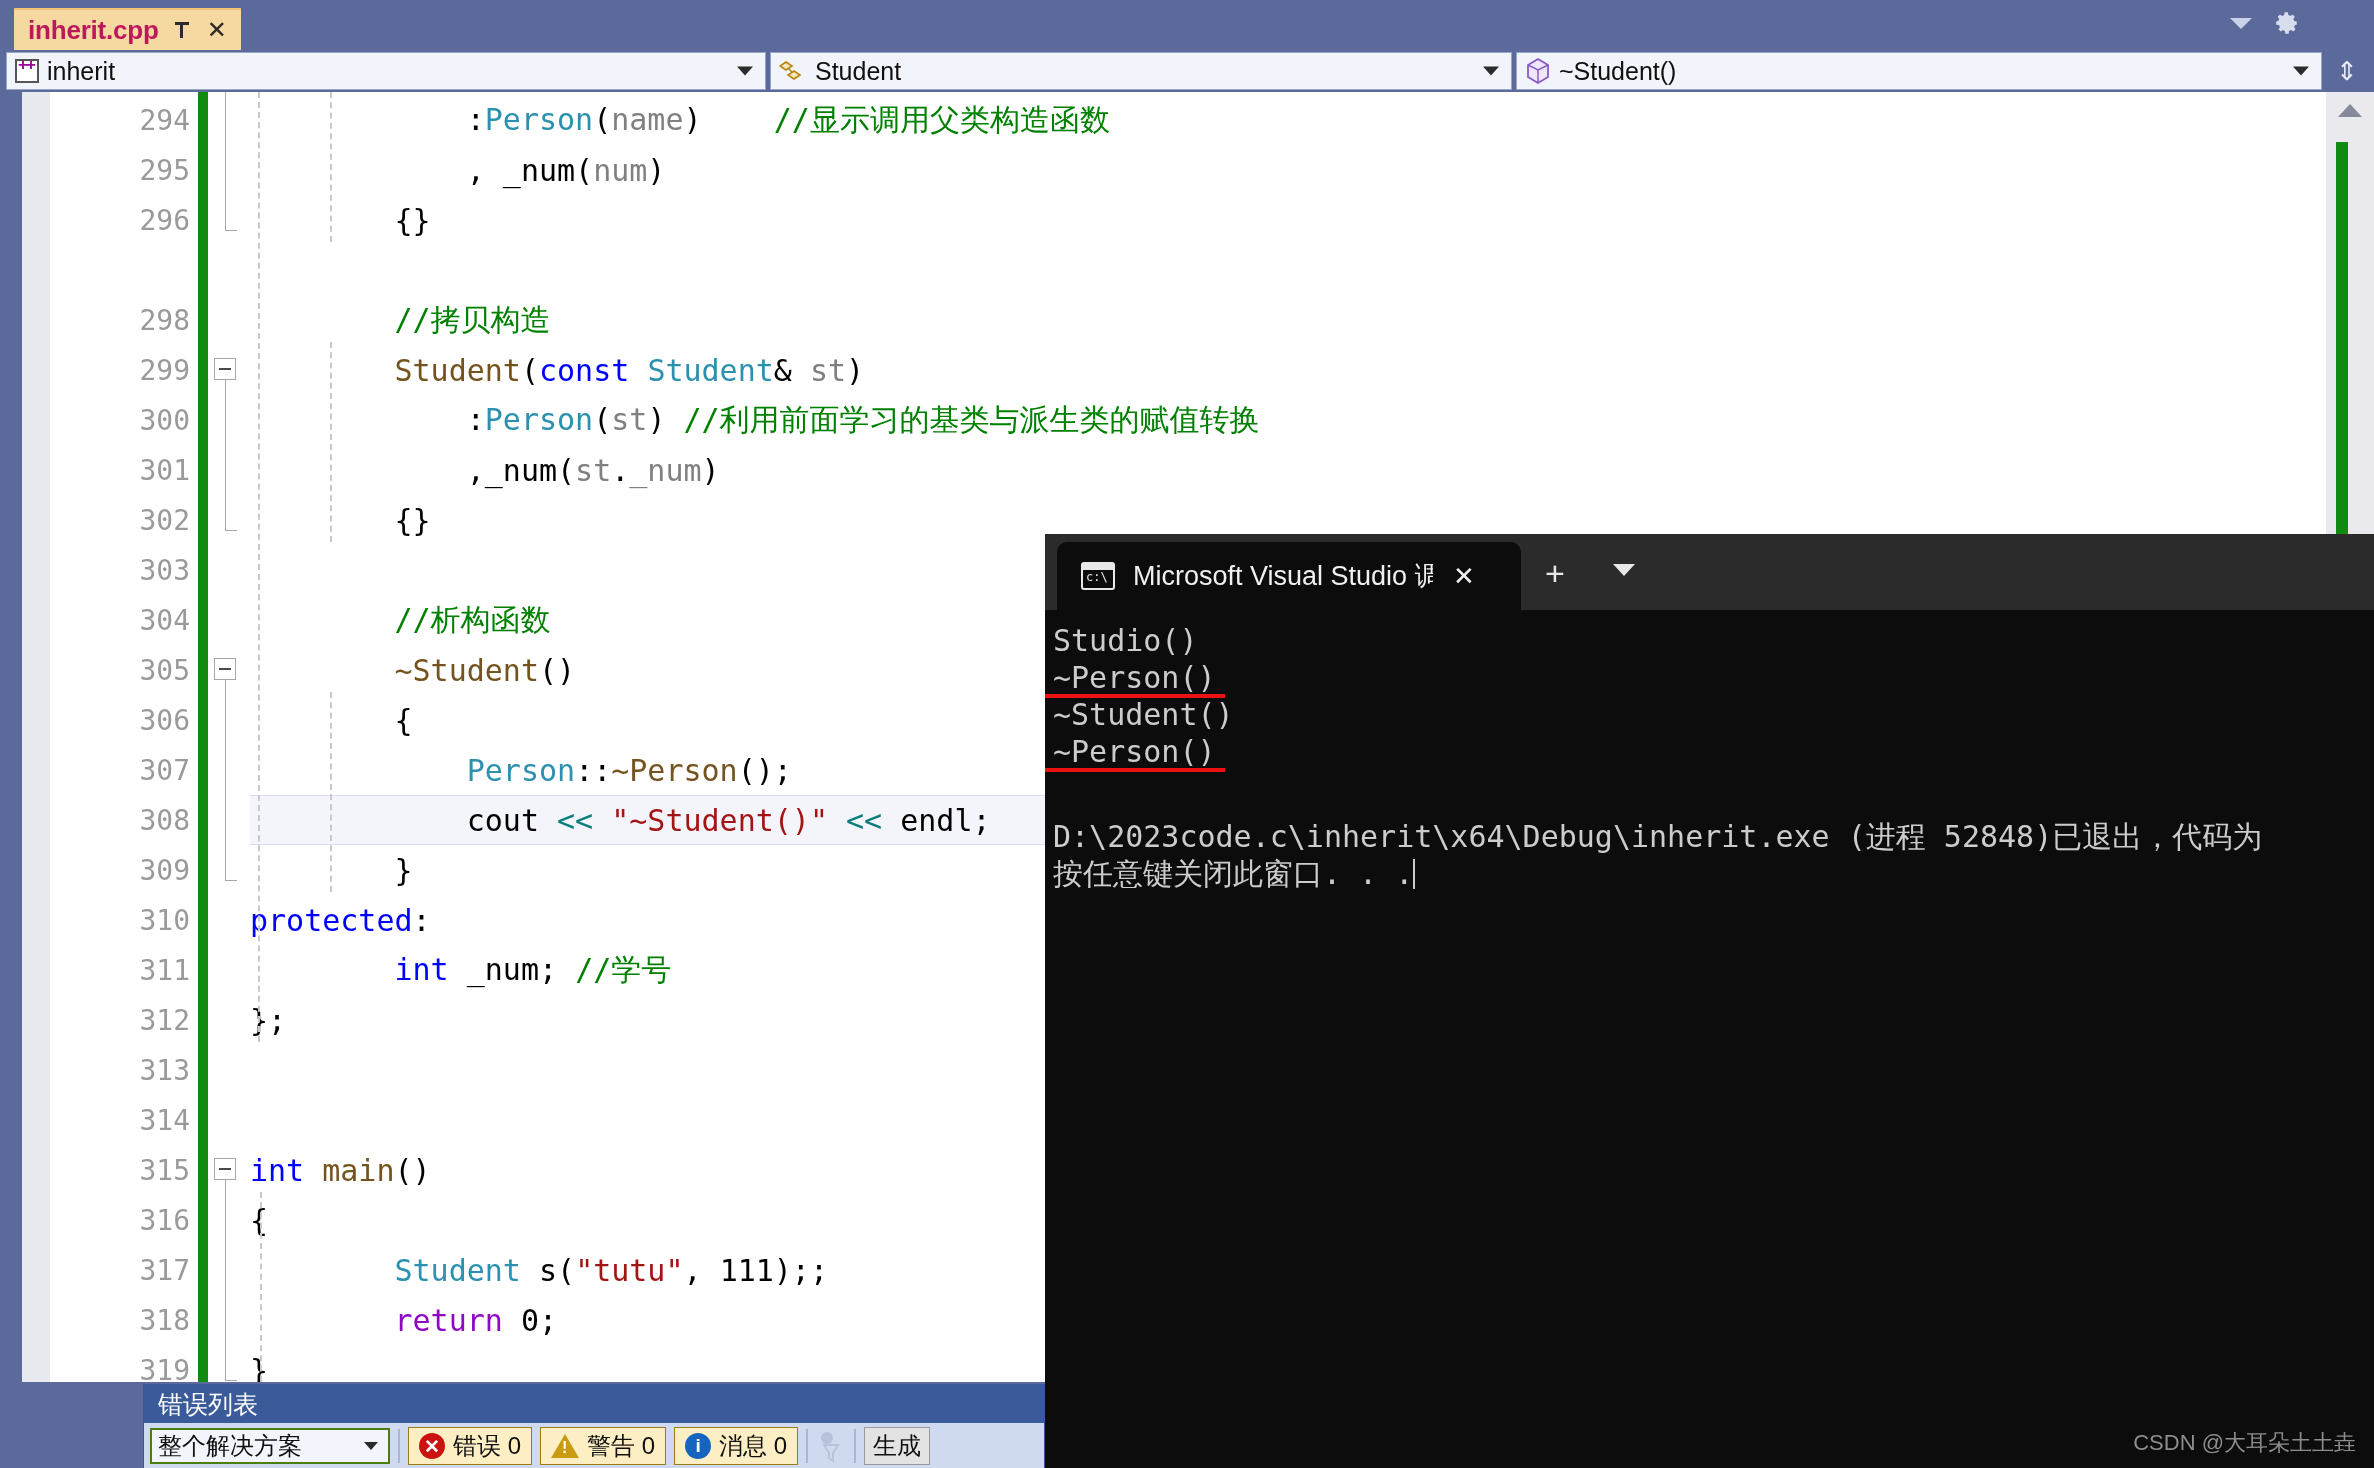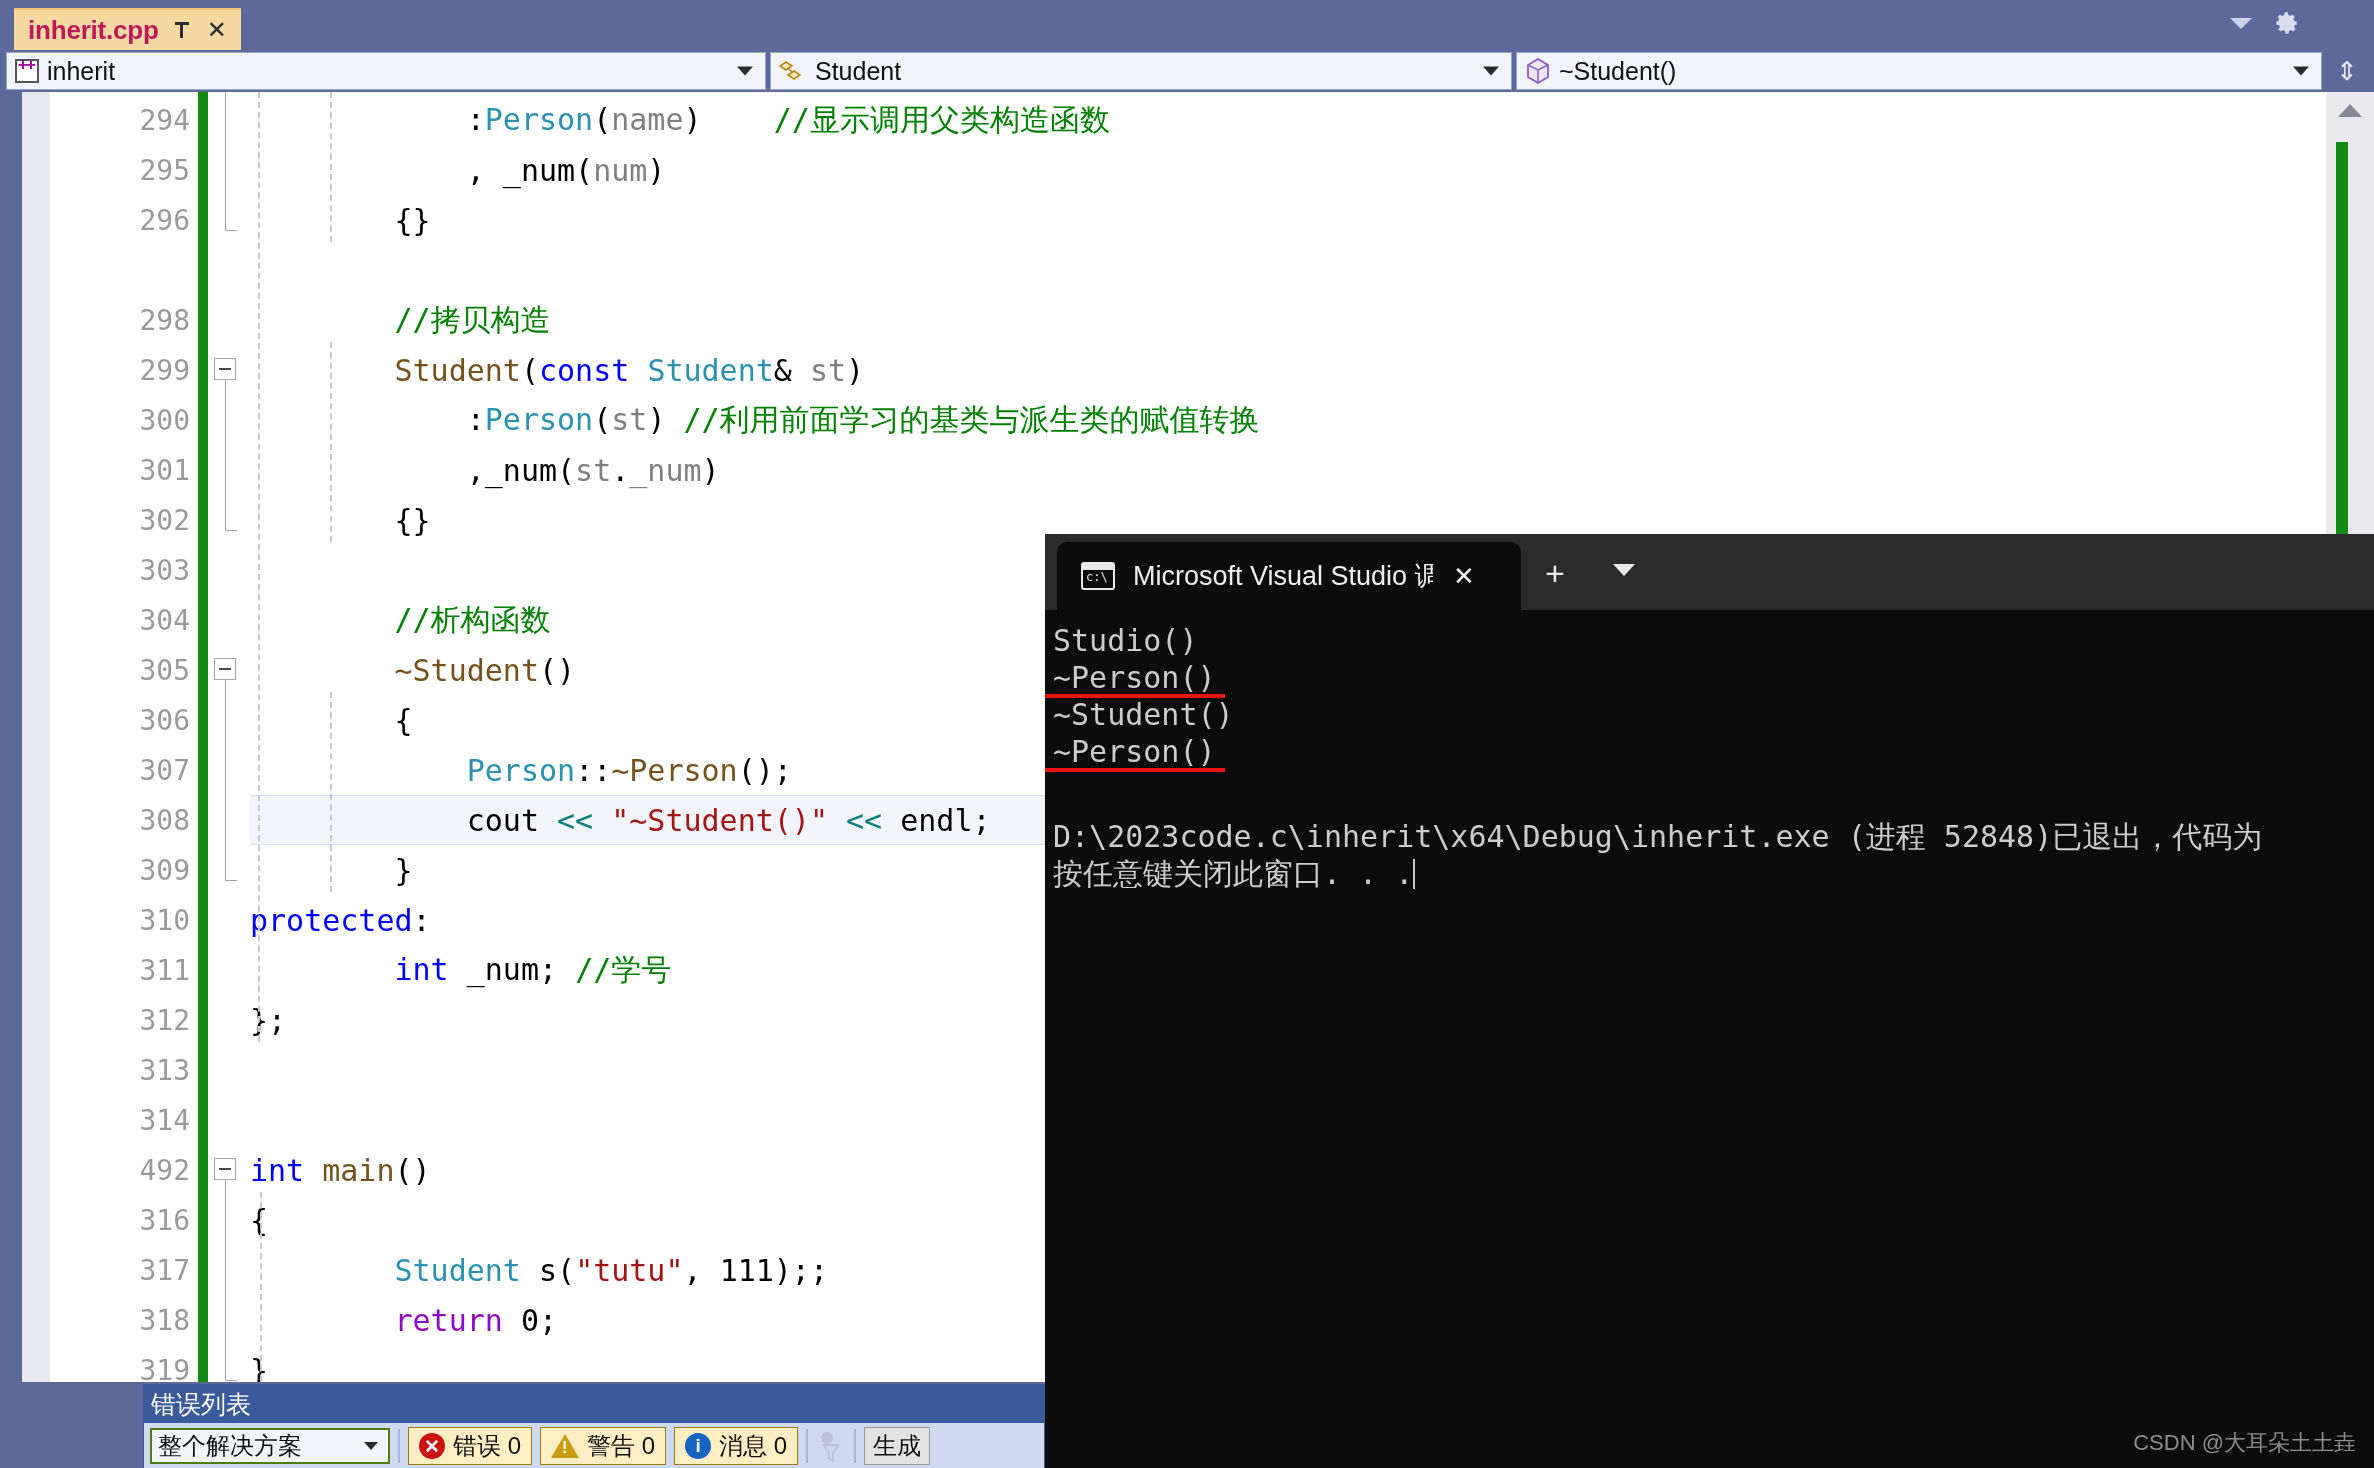--- a/index.html
+++ b/index.html
@@ -324,21 +324,21 @@
   
   .errlist {
     position: absolute; left: 143px; top: 1384px;
     width: 902px; height: 84px;
     background: #d6dff2;
     border: 1px solid #3b5a9a;
   }
   .errlist-title {
     height: 38px; background: #3b5a9a; color: #ffffff;
     display: flex; align-items: center;
-    padding-left: 7px; font-size: 25px;
+    padding-left: 14px; font-size: 25px;
   }
   .errlist-toolbar {
     height: 46px;
     background: #cfdaf0;
     display: flex; align-items: center;
     padding: 0 6px; gap: 8px;
   }
   .scope-combo {
     width: 240px; height: 36px;
     background: #f2f5fc; border: 2px solid #4d7c0f;
@@ -531,21 +531,21 @@
         </div>
         <div class="cline" style="top: 953px;">
           <div class="lnum">313</div>
           <div class="ctext"></div>
         </div>
         <div class="cline" style="top: 1003px;">
           <div class="lnum">314</div>
           <div class="ctext"></div>
         </div>
         <div class="cline" style="top: 1053px;">
-          <div class="lnum">492</div>
+          <div class="lnum">315</div>
           <div class="ctext"><span class="kw">int</span><span class="op"> </span><span class="fn">main</span><span class="op">()</span></div>
         </div>
         <div class="cline" style="top: 1103px;">
           <div class="lnum">316</div>
           <div class="ctext"><span class="op">{</span></div>
         </div>
         <div class="cline" style="top: 1153px;">
           <div class="lnum">317</div>
           <div class="ctext"><span class="op">        </span><span class="type">Student</span><span class="op"> s(</span><span class="str">"tutu"</span><span class="op">, </span><span class="op">111</span><span class="op">);;</span></div>
         </div>

